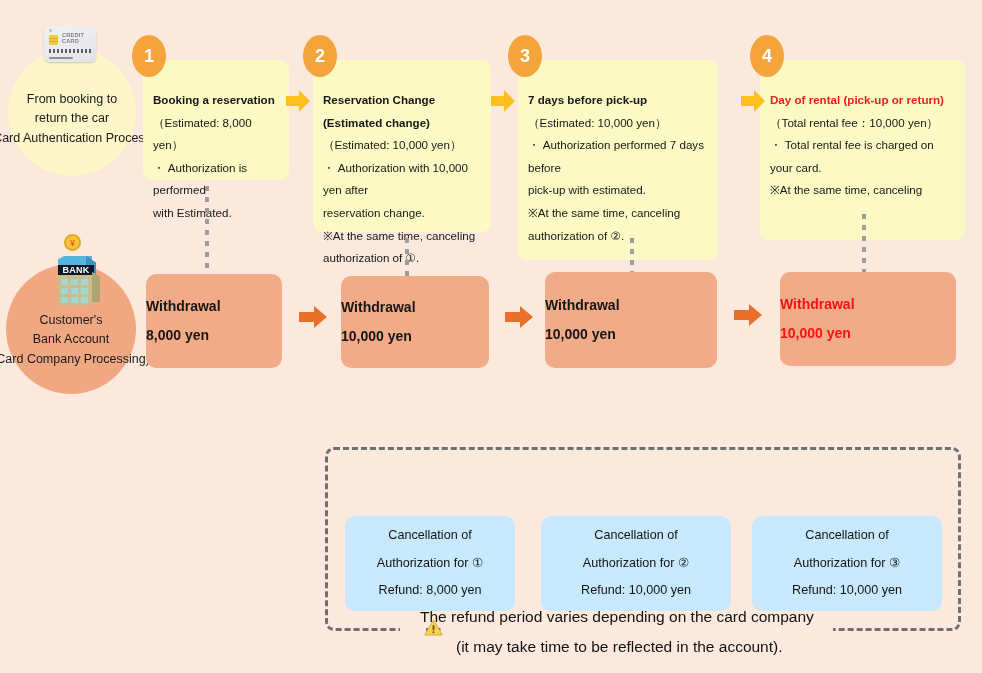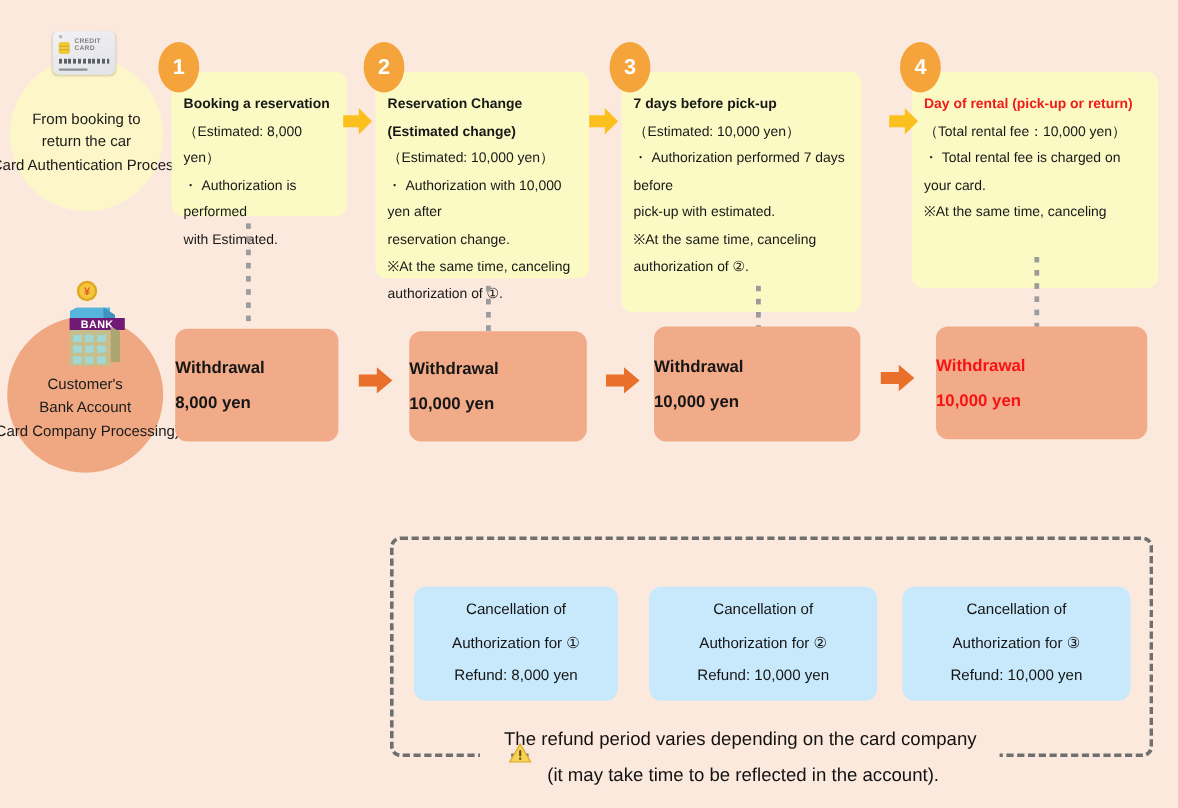--- a/index.html
+++ b/index.html
@@ -93,22 +93,22 @@
     position:absolute; left:6px; top:10px; width:34px; height:15px;
     background:#57b4dd; transform: skewX(0deg);
     clip-path: polygon(0 22%, 18% 0, 100% 0, 100% 78%, 82% 100%, 0 100%);
   }
   #bank-icon .roof-side{
     position:absolute; left:34px; top:10px; width:10px; height:22px;
     background:#3d93bd;
     clip-path: polygon(0 0, 100% 30%, 100% 100%, 0 70%);
   }
   #bank-icon .band{
-    position:absolute; left:6px; top:19px; width:46px; height:10px;
-    background:#701a75; display:flex; align-items:center; justify-content:center;
+    position:absolute; left:6px; top:19px; width:36px; height:10px;
+    background:#0f172a; display:flex; align-items:center; justify-content:center;
     color:#fff; font-size:9px; font-weight:bold; letter-spacing:.3px;
     font-family:"Liberation Sans", sans-serif;
   }
   #bank-icon .body{
     position:absolute; left:6px; top:29px; width:34px; height:30px;
     background:#c6bf8d;
   }
   #bank-icon .body-side{
     position:absolute; left:40px; top:26px; width:8px; height:30px;
     background:#aba473; clip-path: polygon(0 0,100% 14%,100% 100%,0 100%);
@@ -123,21 +123,21 @@
     color:#e05a2b; font-size:9px; font-weight:bold;
     box-sizing:border-box;
   }
 
   
   .step-card {
     position: absolute;
     background: #fcfac4;
     border-radius: 9px;
     box-sizing: border-box;
-    padding: 16px 10px 10px 10px;
+    padding: 29px 10px 10px 10px;
     font-size: 11.6px;
     line-height: 1.95;
     color: #171717;
   }
   .step-card .title { font-weight: bold; }
   .step-card .title.red { color: #ee1c1c; }
   .step-card .ln { white-space: normal; }
 
   
   .step-num {
@@ -216,20 +216,21 @@
     border-radius: 10px;
     display: flex;
     flex-direction: column;
     align-items: center;
     justify-content: center;
     font-size: 12.6px;
     line-height: 2.2;
     color: #141414;
     box-sizing: border-box;
     z-index: 3;
+    margin-top: 27px;
   }
 
   
   #refund-note {
     position: absolute;
     left: 420px; top: 602px;
     width: 540px;
     font-size: 15.5px;
     line-height: 1.95;
     color: #121212;

